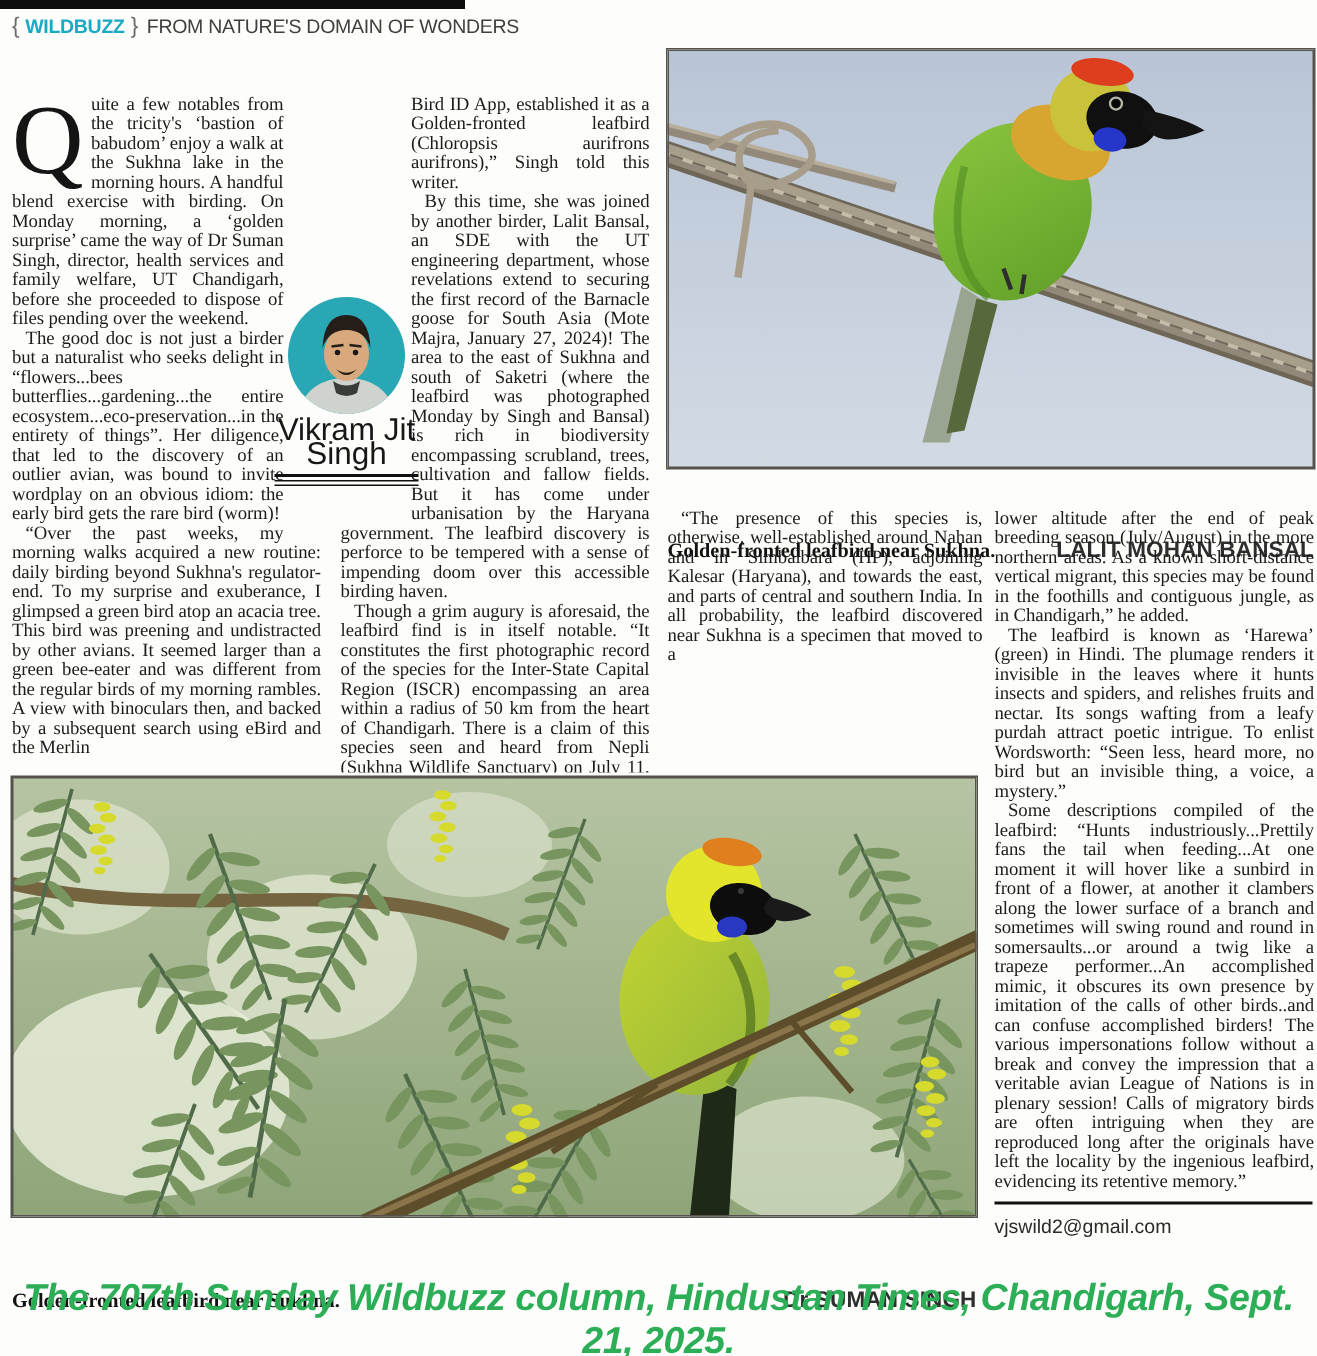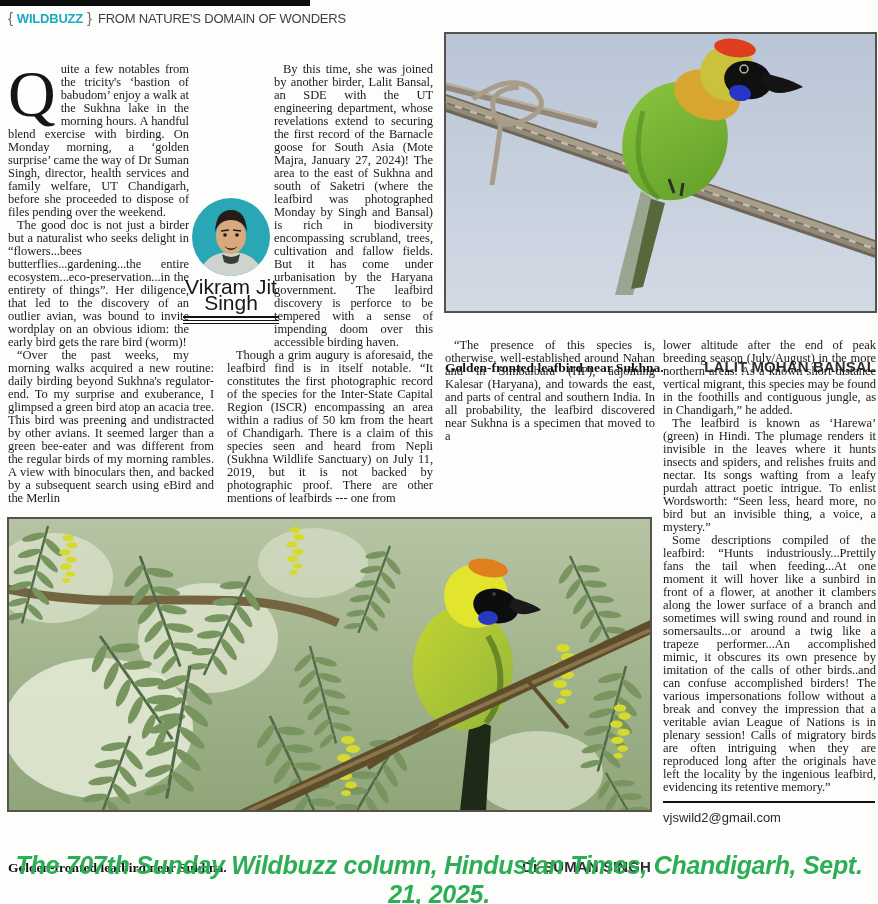--- a/index.html
+++ b/index.html
@@ -124,20 +124,21 @@
 
   <div id="col1" class="col">
     <div id="sp1"></div>
     <p><span class="dropcap">Q</span><span>uite a few notables from the tricity's ‘bastion of babudom’ enjoy a walk at the Sukhna lake in the morning hours. A handful blend exercise with birding. On Monday morning, a ‘golden surprise’ came the way of Dr Suman Singh, director, health services and family welfare, UT Chandigarh, before she proceeded to dispose of files pending over the weekend.</span></p>
     <p class="ind">The good doc is not just a birder but a naturalist who seeks delight in “flowers...bees butterflies...gardening...the entire ecosystem...eco-preservation...in the entirety of things”. Her diligence, that led to the discovery of an outlier avian, was bound to invite wordplay on an obvious idiom: the early bird gets the rare bird (worm)!</p>
     <p class="ind">“Over the past weeks, my morning walks acquired a new routine: daily birding beyond Sukhna's regulator-end. To my surprise and exuberance, I glimpsed a green bird atop an acacia tree. This bird was preening and undistracted by other avians. It seemed larger than a green bee-eater and was different from the regular birds of my morning rambles. A view with binoculars then, and backed by a subsequent search using eBird and the Merlin</p>
   </div>
 
   <div id="col2" class="col">
     <div id="sp2"></div>
+    <p>Bird ID App, established it as a Golden-fronted leafbird (Chloropsis aurifrons aurifrons),” Singh told this writer.</p>
     <p class="ind">By this time, she was joined by another birder, Lalit Bansal, an SDE with the UT engineering department, whose revelations extend to securing the first record of the Barnacle goose for South Asia (Mote Majra, January 27, 2024)! The area to the east of Sukhna and south of Saketri (where the leafbird was photographed Monday by Singh and Bansal) is rich in biodiversity encompassing scrubland, trees, cultivation and fallow fields. But it has come under urbanisation by the Haryana government. The leafbird discovery is perforce to be tempered with a sense of impending doom over this accessible birding haven.</p>
     <p class="ind">Though a grim augury is aforesaid, the leafbird find is in itself notable. “It constitutes the first photographic record of the species for the Inter-State Capital Region (ISCR) encompassing an area within a radius of 50 km from the heart of Chandigarh. There is a claim of this species seen and heard from Nepli (Sukhna Wildlife Sanctuary) on July 11, 2019, but it is not backed by photographic proof. There are other mentions of leafbirds --- one from</p>
   </div>
 
   <div id="col3" class="col">
     <p class="ind">“The presence of this species is, otherwise, well-established around Nahan and in Simbalbara (HP), adjoining Kalesar (Haryana), and towards the east, and parts of central and southern India. In all probability, the leafbird discovered near Sukhna is a specimen that moved to a</p>
   </div>
 
   <div id="col4" class="col">
     <p>lower altitude after the end of peak breeding season (July/August) in the more northern areas. As a known short-distance vertical migrant, this species may be found in the foothills and contiguous jungle, as in Chandigarh,” he added.</p>

